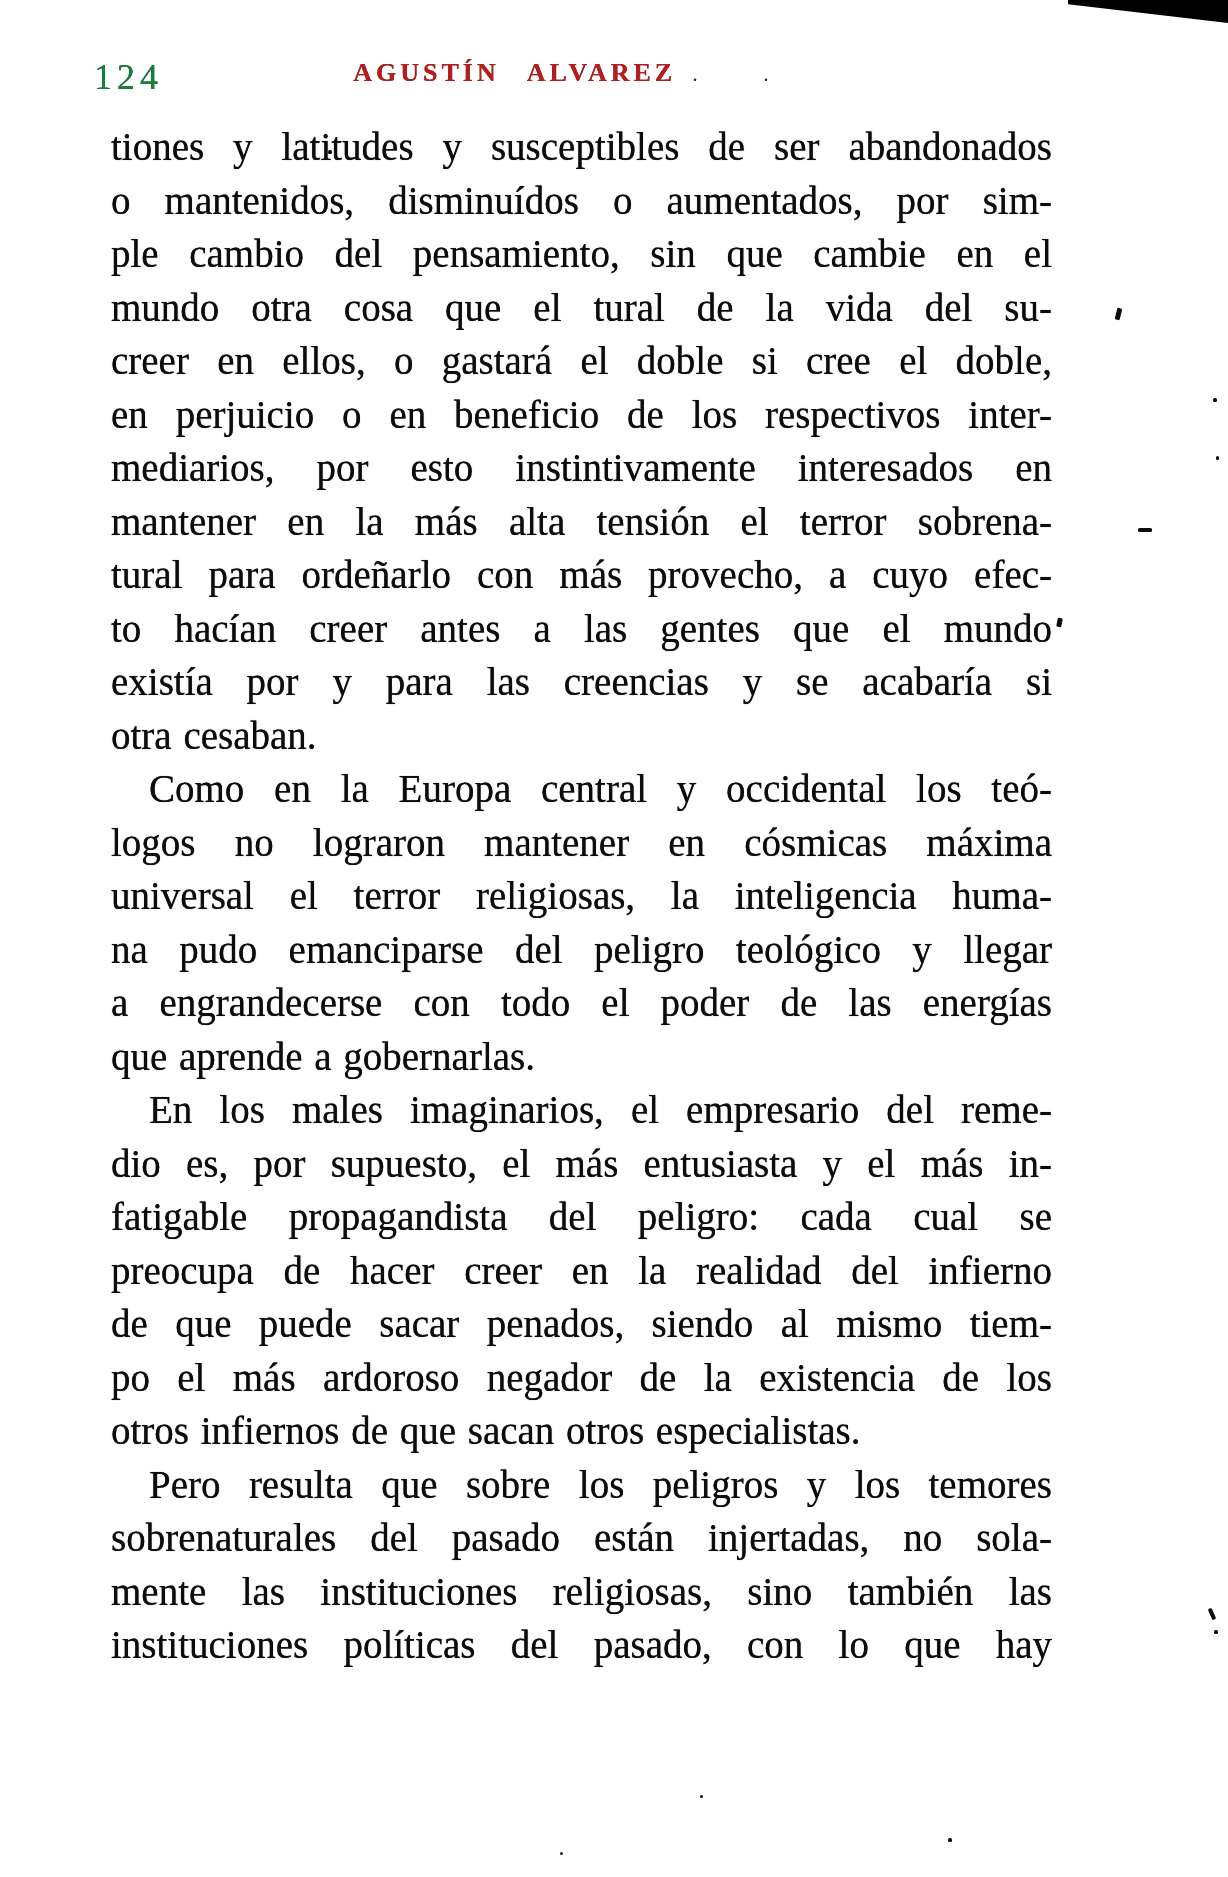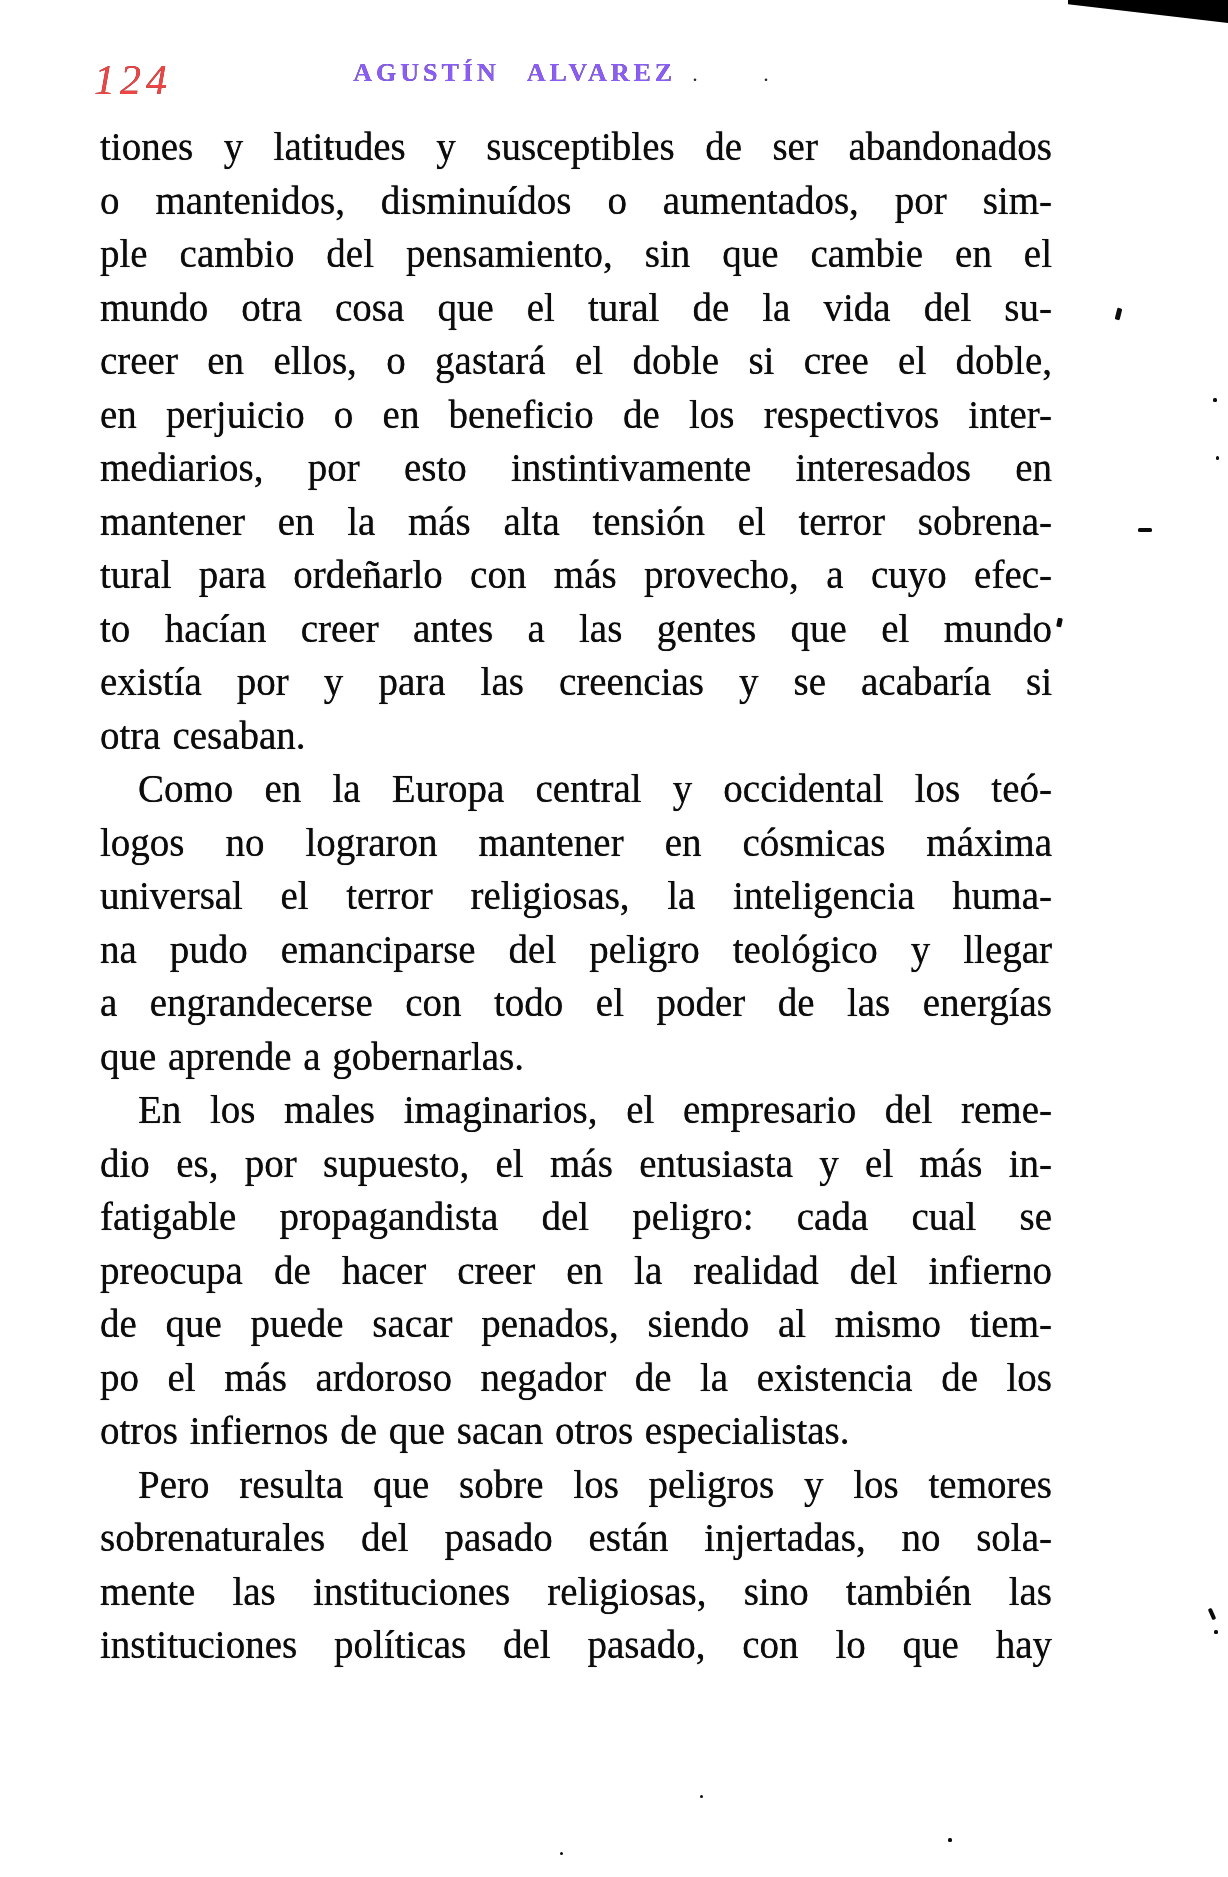--- a/index.html
+++ b/index.html
@@ -17,45 +17,45 @@
     position:absolute;top:0;left:1068px;width:160px;height:23px;
     background:#000;
     clip-path:polygon(0 0,100% 0,100% 100%,0 18%);
   }
   
   .running-head{
     position:absolute;top:54px;left:100px;width:952px;height:44px;
   }
   .page-num{
     position:absolute;left:-6px;top:2px;
-    font-size:42px;letter-spacing:5px;color:#ef4444;
+    font-size:36px;letter-spacing:5px;color:#15803d;
     text-shadow:0 0 0.6px rgba(0,0,0,.85);
-    font-style:italic;
   }
   .title-wrap{
     display:block;text-align:center;padding-top:4px;
   }
   .running-title{
     font-size:26px;font-weight:bold;letter-spacing:4px;word-spacing:18px;
-    color:#8b5cf6;text-shadow:0 0 0.5px rgba(0,0,0,.8);
+    color:#b91c1c;text-shadow:0 0 0.5px rgba(0,0,0,.8);
   }
   .head-dots{
     font-size:22px;color:#2a2a2a;margin-left:16px;letter-spacing:30px;
   }
   
   .text-block{
     position:absolute;left:100px;top:120px;width:952px;
     font-size:39px;line-height:53.5px;
     text-shadow:0 0 0.7px rgba(0,0,0,.9);
     word-spacing:2px;
   }
   .line{
     height:53.5px;
     text-align:justify;
     text-align-last:justify;
+    margin-left:11px;
   }
   .line.indent{text-indent:38px;}
   .line.left{text-align-last:left;}
   
   .speck{position:absolute;background:#0c0c0c;border-radius:1.5px;}
 </style>
 </head>
 <body>
 
 <div class="page">

